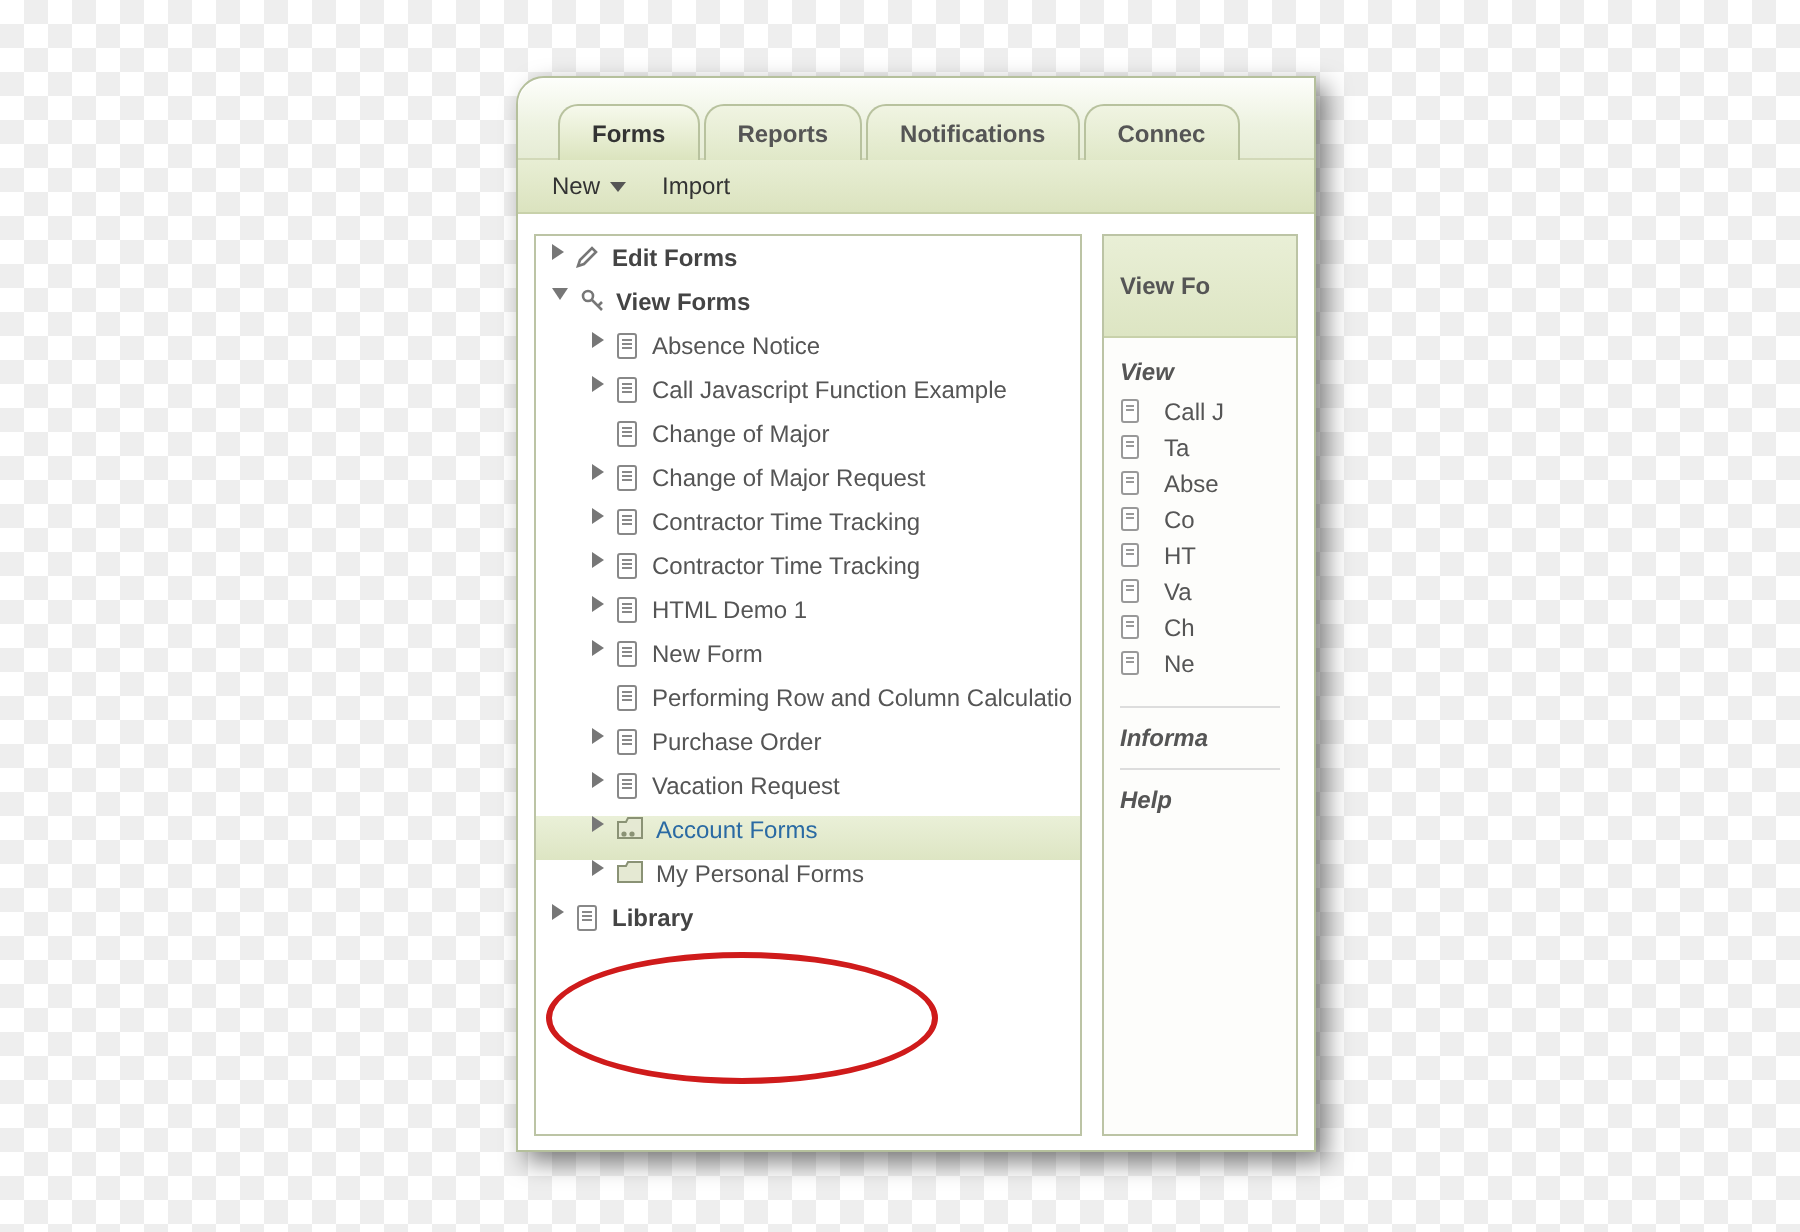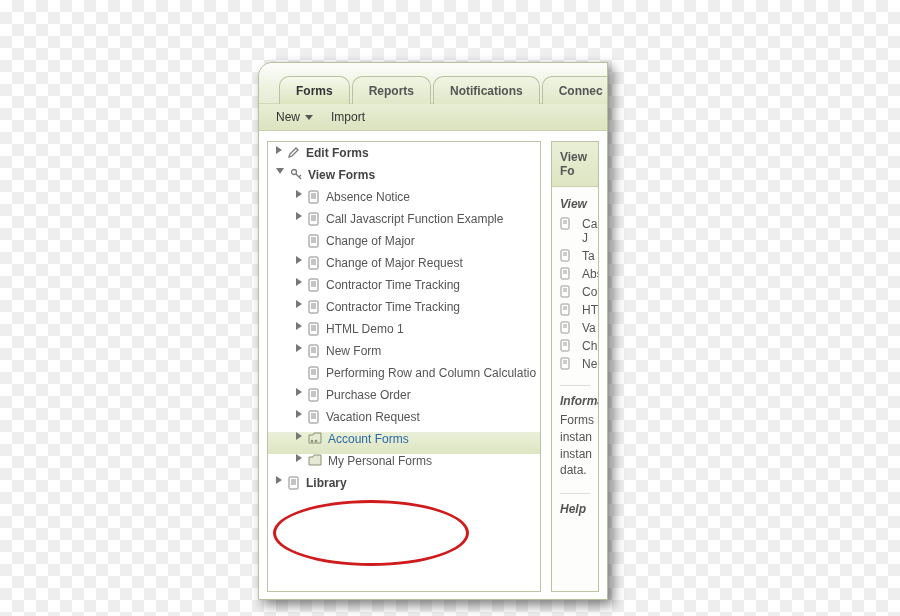--- a/index.html
+++ b/index.html
@@ -15,24 +15,23 @@
     background-size: 24px 24px;
     background-position: 0 0, 0 12px, 12px -12px, -12px 0px;
     width: 900px;
     height: 616px;
     position: relative;
   }
   .window-wrap {
     position: absolute;
     left: 258px;
     top: 38px;
-    width: 348px;
+    width: 398px;
     height: 536px;
     filter: drop-shadow(5px 5px 6px rgba(0,0,0,0.5));
-    margin-top: 24px;
   }
   .window {
     width: 100%;
     height: 100%;
     background: #fff;
     border: 1px solid #b5c09c;
     border-top-left-radius: 14px;
     position: relative;
     overflow: hidden;
   }
@@ -98,21 +97,21 @@
   }
   .side-panel {
     flex: 1;
     border: 1px solid #bcc4a5;
     background: #fdfdfb;
     overflow: hidden;
   }
   .side-header {
     background: linear-gradient(#e9efd6, #dde5c3);
     border-bottom: 1px solid #c8d1aa;
-    padding: 8px 8px;
+    padding: 18px 8px;
     font-weight: bold;
     color: #555;
     font-size: 12px;
   }
   .side-body { padding: 8px; font-size: 12px; color: #555; }
   .side-section-title { font-weight: bold; margin: 2px 0 4px 0; font-style: italic; }
   .side-list { list-style: none; padding: 0; margin: 0 0 12px 0; }
   .side-list li { display: flex; align-items: flex-start; gap: 5px; padding: 2px 0; }
   .side-text { line-height: 1.4; margin-bottom: 14px; }
   .tree { list-style: none; margin: 0; padding: 0; }
@@ -465,21 +464,20 @@
                     <rect x="1" y="1" width="8" height="11" rx="1" fill="#fff" stroke="#999"></rect>
                     <line x1="3" y1="4" x2="7" y2="4" stroke="#999"></line>
                     <line x1="3" y1="6" x2="7" y2="6" stroke="#999"></line>
                   </svg>
                 </span>
                 <span>Ne</span>
               </li>
           </ul>
           <hr style="border:none;border-top:1px solid #ddd;margin:8px 0">
           <div class="side-section-title"><span>Informa</span></div>
-          <div class="side-text"><span>Forms instan instan data.</span></div>
           <hr style="border:none;border-top:1px solid #ddd;margin:8px 0">
           <div class="side-section-title"><span>Help</span></div>
         </div>
       </div>
     </div>
 
     <div class="red-ellipse" style="left:14px; top:437px; width:190px; height:60px;"></div>
 
   </div>
 </div>

